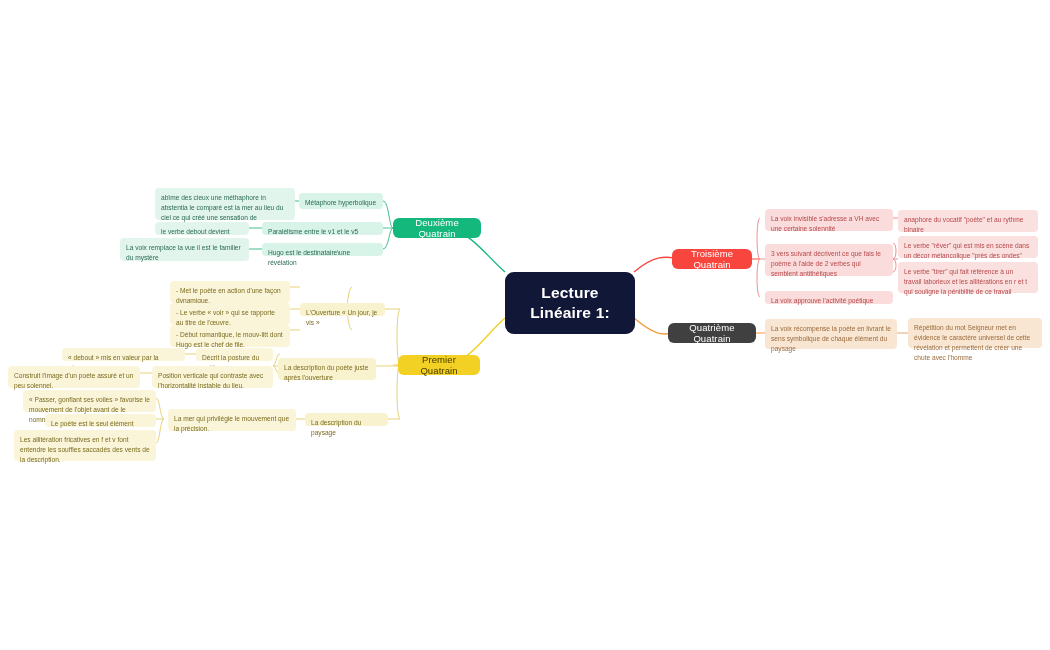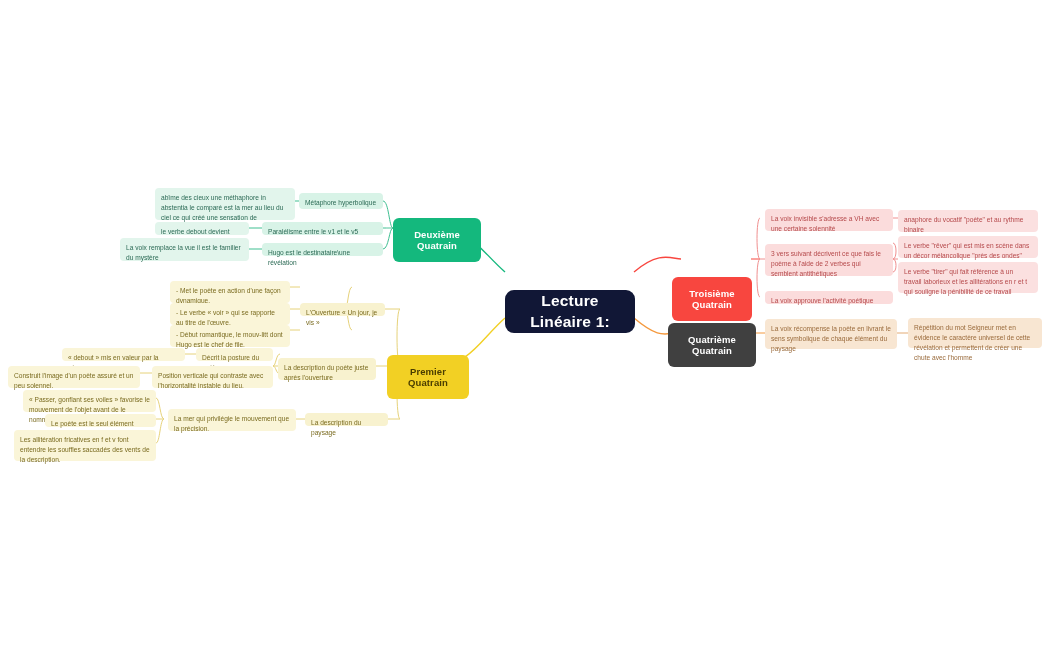--- a/index.html
+++ b/index.html
@@ -17,21 +17,21 @@
   .central{
     background:#111736;color:#ffffff;border-radius:9px;
     display:flex;align-items:center;justify-content:center;text-align:center;
     font-size:15.5px;line-height:1.32;font-weight:600;letter-spacing:.2px;
     padding:10px 16px;
   }
 
   
   .branch{
     border-radius:6px;display:flex;align-items:center;justify-content:center;
-    text-align:center;font-size:9.5px;font-weight:700;padding:22px 10px;
+    text-align:center;font-size:9.5px;font-weight:400;padding:10px 10px;
     letter-spacing:.1px;
   }
   .b-green{background:#14b87d;color:#ffffff;}
   .b-red{background:#f8463f;color:#ffffff;}
   .b-orange{background:#404040;color:#ffffff;}
   .b-yellow{background:#f2d024;color:#4a3d00;}
 
   
   .leaf{
     border-radius:4px;font-size:6.6px;line-height:1.5;padding:5px 6px;
@@ -98,33 +98,33 @@
     <path d="M185,354 L196,354" stroke="#e6d27a" stroke-width="1" fill="none"></path>
     <path d="M140,373 L152,373" stroke="#e6d27a" stroke-width="1" fill="none"></path>
 
     <path d="M296,419 L305,419" stroke="#e6d27a" stroke-width="1" fill="none"></path>
     <path d="M178,419 L186,419" stroke="#e6d27a" stroke-width="1" fill="none"></path>
     <path d="M156,398 C160,398 160,419 164,419" stroke="#e6d27a" stroke-width="1" fill="none"></path>
     <path d="M156,419 L164,419" stroke="#e6d27a" stroke-width="1" fill="none"></path>
     <path d="M156,443 C160,443 160,419 164,419" stroke="#e6d27a" stroke-width="1" fill="none"></path>
   </svg>
 
-  <div class="node central" style="left:505px;top:272px;width:130px;height:43px;margin-top:18px;">
+  <div class="node central" style="left:505px;top:272px;width:130px;height:62px;">
     <div>
       <div>Lecture Linéaire 1:</div>
     </div>
   </div>
 
   <div class="node branch b-green" style="left:393px;top:218px;width:88px;height:20px;">Deuxième Quatrain</div>
 
-  <div class="node branch b-red" style="left:672px;top:249px;width:80px;height:20px;margin-top:28px;">Troisième Quatrain</div>
+  <div class="node branch b-red" style="left:672px;top:249px;width:80px;height:20px;">Troisième Quatrain</div>
 
   <div class="node branch b-orange" style="left:668px;top:323px;width:88px;height:20px;">Quatrième Quatrain</div>
 
-  <div class="node branch b-yellow" style="left:387px;top:355px;width:82px;height:36px;">Premier Quatrain</div>
+  <div class="node branch b-yellow" style="left:398px;top:355px;width:82px;height:20px;">Premier Quatrain</div>
 
   <div class="node leaf l-green" style="left:299px;top:193px;width:84px;height:16px;">Métaphore hyperbolique</div>
   <div class="node leaf l-green2" style="left:155px;top:188px;width:140px;height:32px;">abîme des cieux une méthaphore in abstentia le comparé est la mer au lieu du ciel ce qui créé une sensation de profondeur</div>
 
   <div class="node leaf l-green" style="left:262px;top:222px;width:121px;height:13px;">Paralélisme entre le v1 et le v5</div>
   <div class="node leaf l-green2" style="left:155px;top:222px;width:94px;height:13px;">le verbe debout devient penchées sur</div>
 
   <div class="node leaf l-green" style="left:262px;top:243px;width:121px;height:13px;">Hugo est le destinataire\une révélation</div>
   <div class="node leaf l-green2" style="left:120px;top:238px;width:129px;height:23px;">La voix remplace la vue il est le familier du mystère</div>
 

